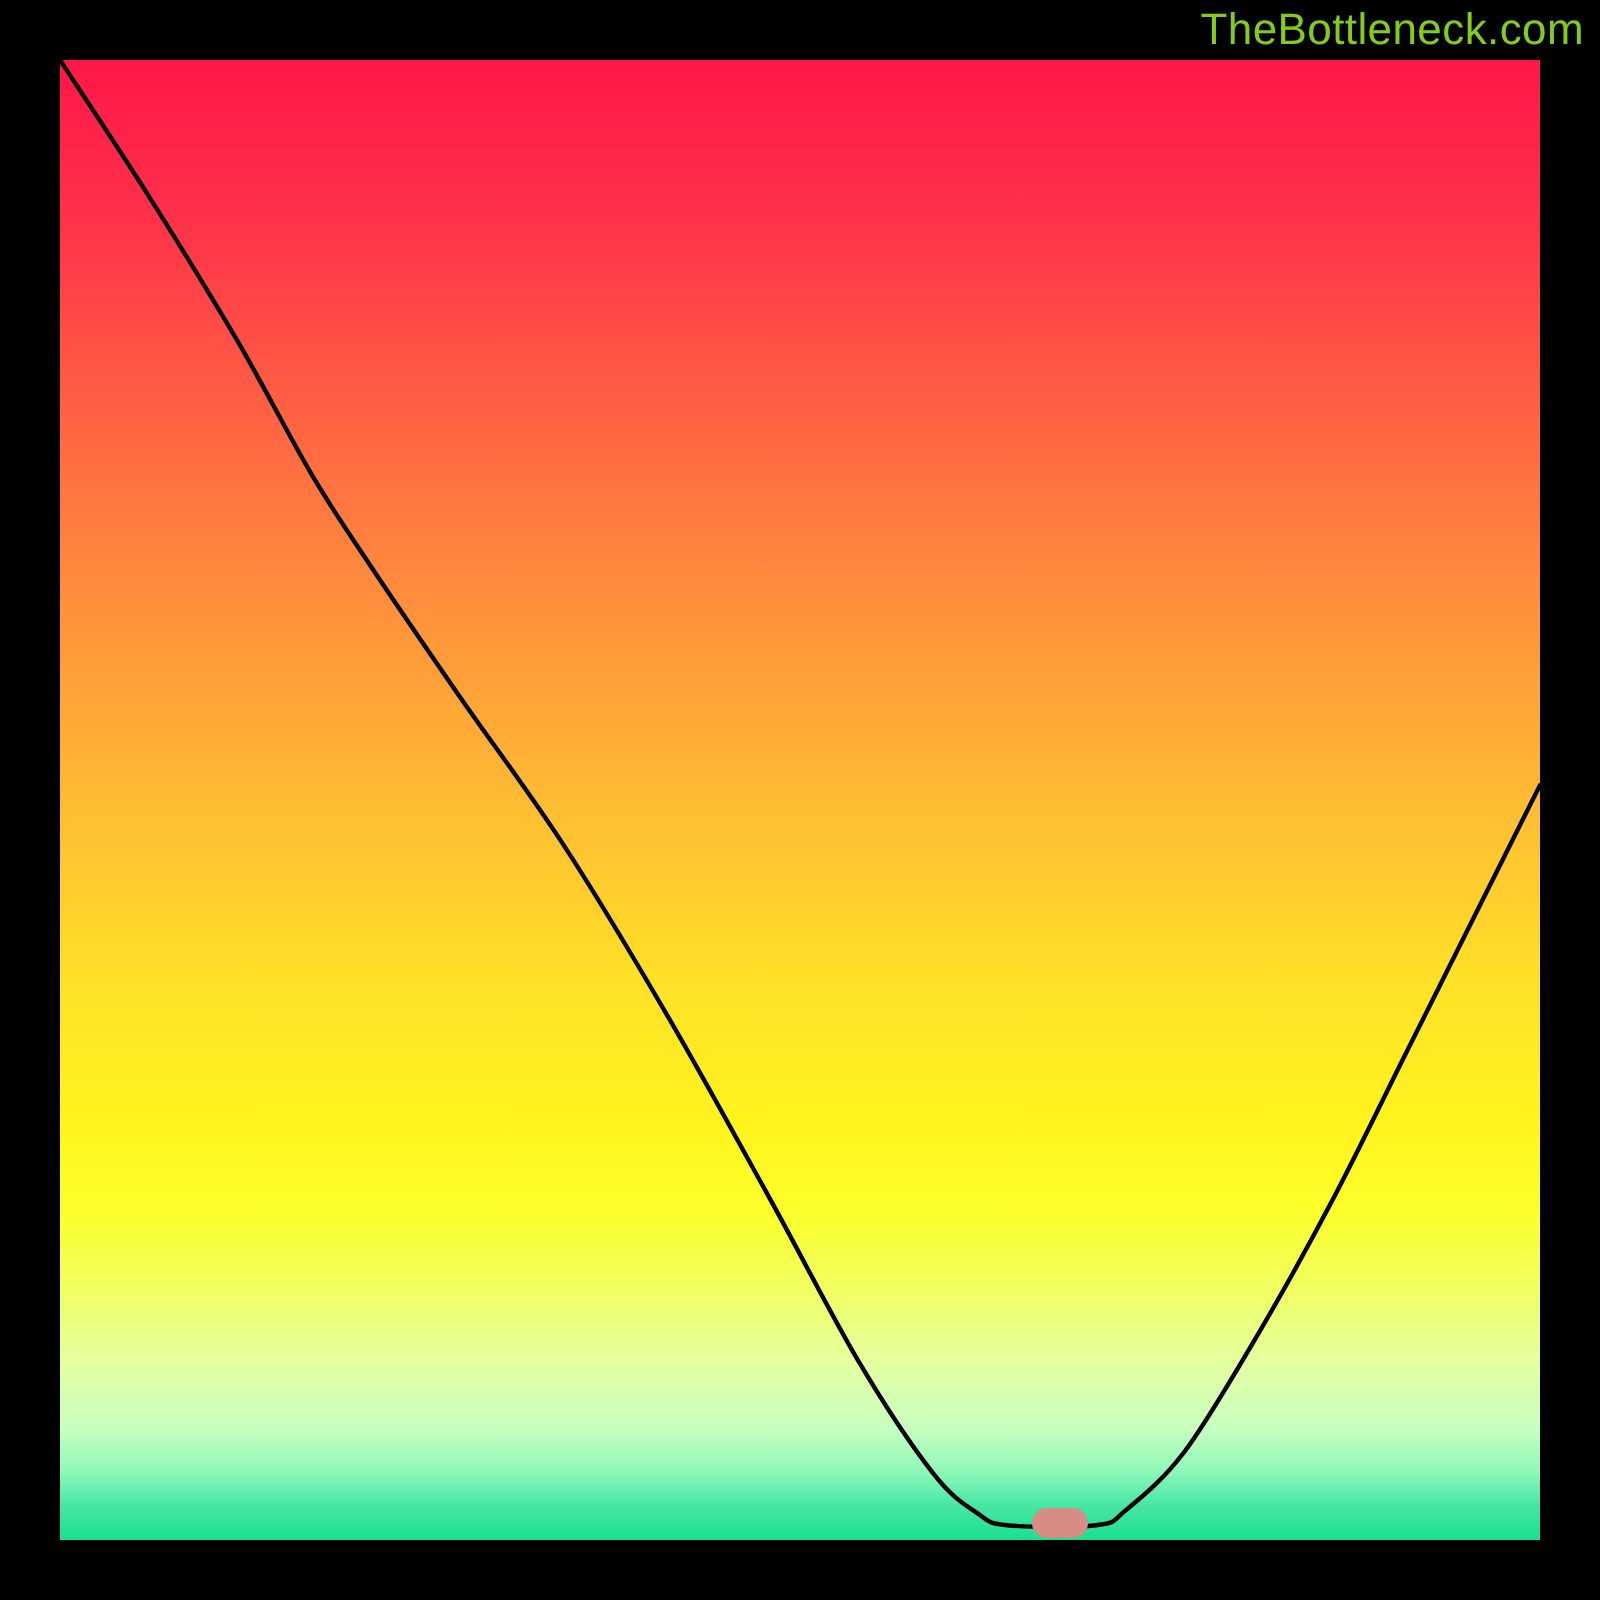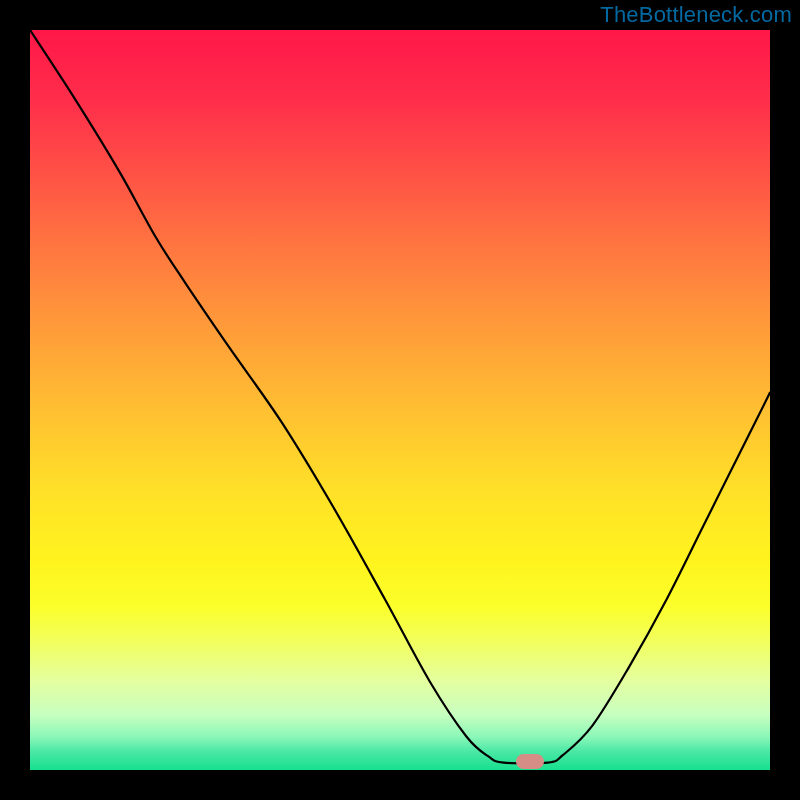--- a/index.html
+++ b/index.html
@@ -14,21 +14,21 @@
   .outer {
     position: relative;
     width: 800px;
     height: 800px;
     background: #000;
   }
   .watermark {
     position: absolute;
     top: 2px;
     right: 8px;
-    color: #0369a1;
+    color: #84cc16;
     font-size: 22px;
     font-weight: 500;
     letter-spacing: 0.2px;
     z-index: 5;
   }
   .plot {
     position: absolute;
     left: 30px;
     top: 30px;
     width: 740px;

